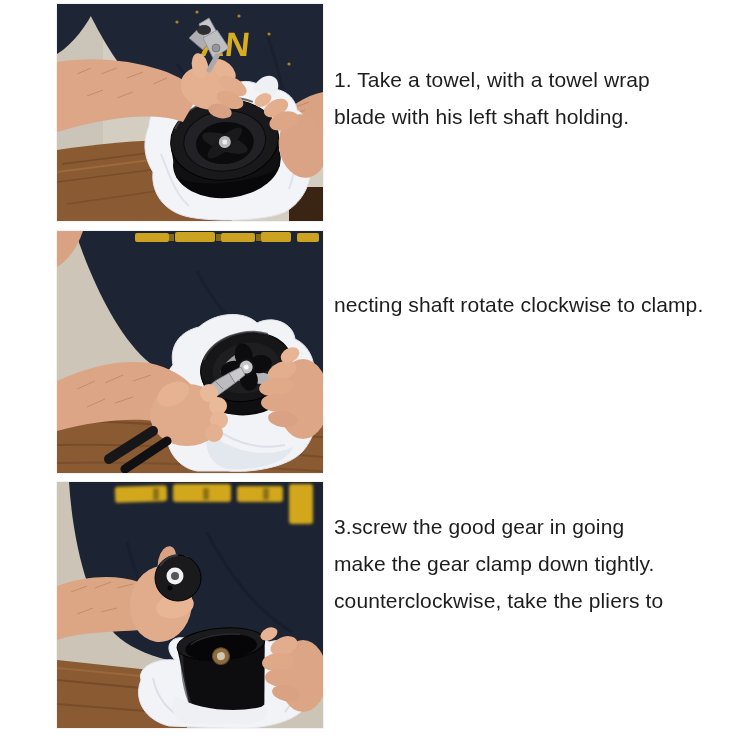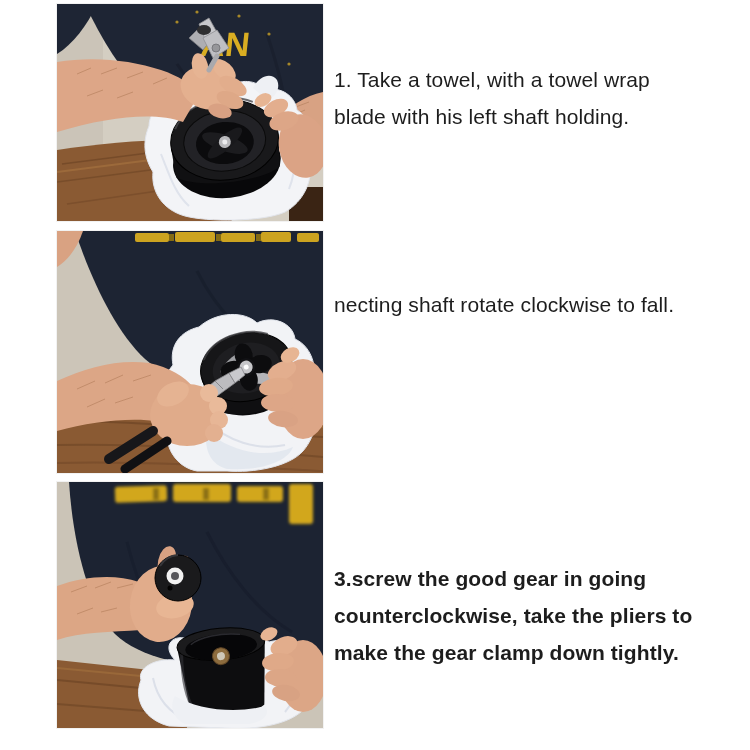--- a/index.html
+++ b/index.html
@@ -26,21 +26,21 @@
     position: absolute;
     left: 334px;
     width: 360px;
     font-size: 21px;
     line-height: 37px;
     color: #1d1d1d;
     letter-spacing: 0.1px;
   }
   #cap1 { top: 61px; }
   #cap2 { top: 286px; }
-  #cap3 { top: 560px; font-weight: bold; }
+  #cap3 { top: 508px; }
   .cap-line { display: block; white-space: nowrap; }
 </style>
 </head>
 <body>
 
 <div class="canvas">
 
   <div class="photo" id="photo1">
     <svg viewBox="0 0 266 217" width="266" height="217">
 
@@ -297,22 +297,22 @@
       </g>
     </svg>
   </div>
 
   <div class="caption" id="cap1">
     <span class="cap-line">1. Take a towel, with a towel wrap</span>
     <span class="cap-line">blade with his left shaft holding.</span>
   </div>
 
   <div class="caption" id="cap2">
-    <span class="cap-line">necting shaft rotate clockwise to fall.</span>
+    <span class="cap-line">necting shaft rotate clockwise to clamp.</span>
   </div>
 
   <div class="caption" id="cap3">
     <span class="cap-line">3.screw the good gear in going</span>
+    <span class="cap-line">make the gear clamp down tightly.</span>
     <span class="cap-line">counterclockwise, take the pliers to</span>
-    <span class="cap-line">make the gear clamp down tightly.</span>
   </div>
 
 </div>
 
 </body></html>

